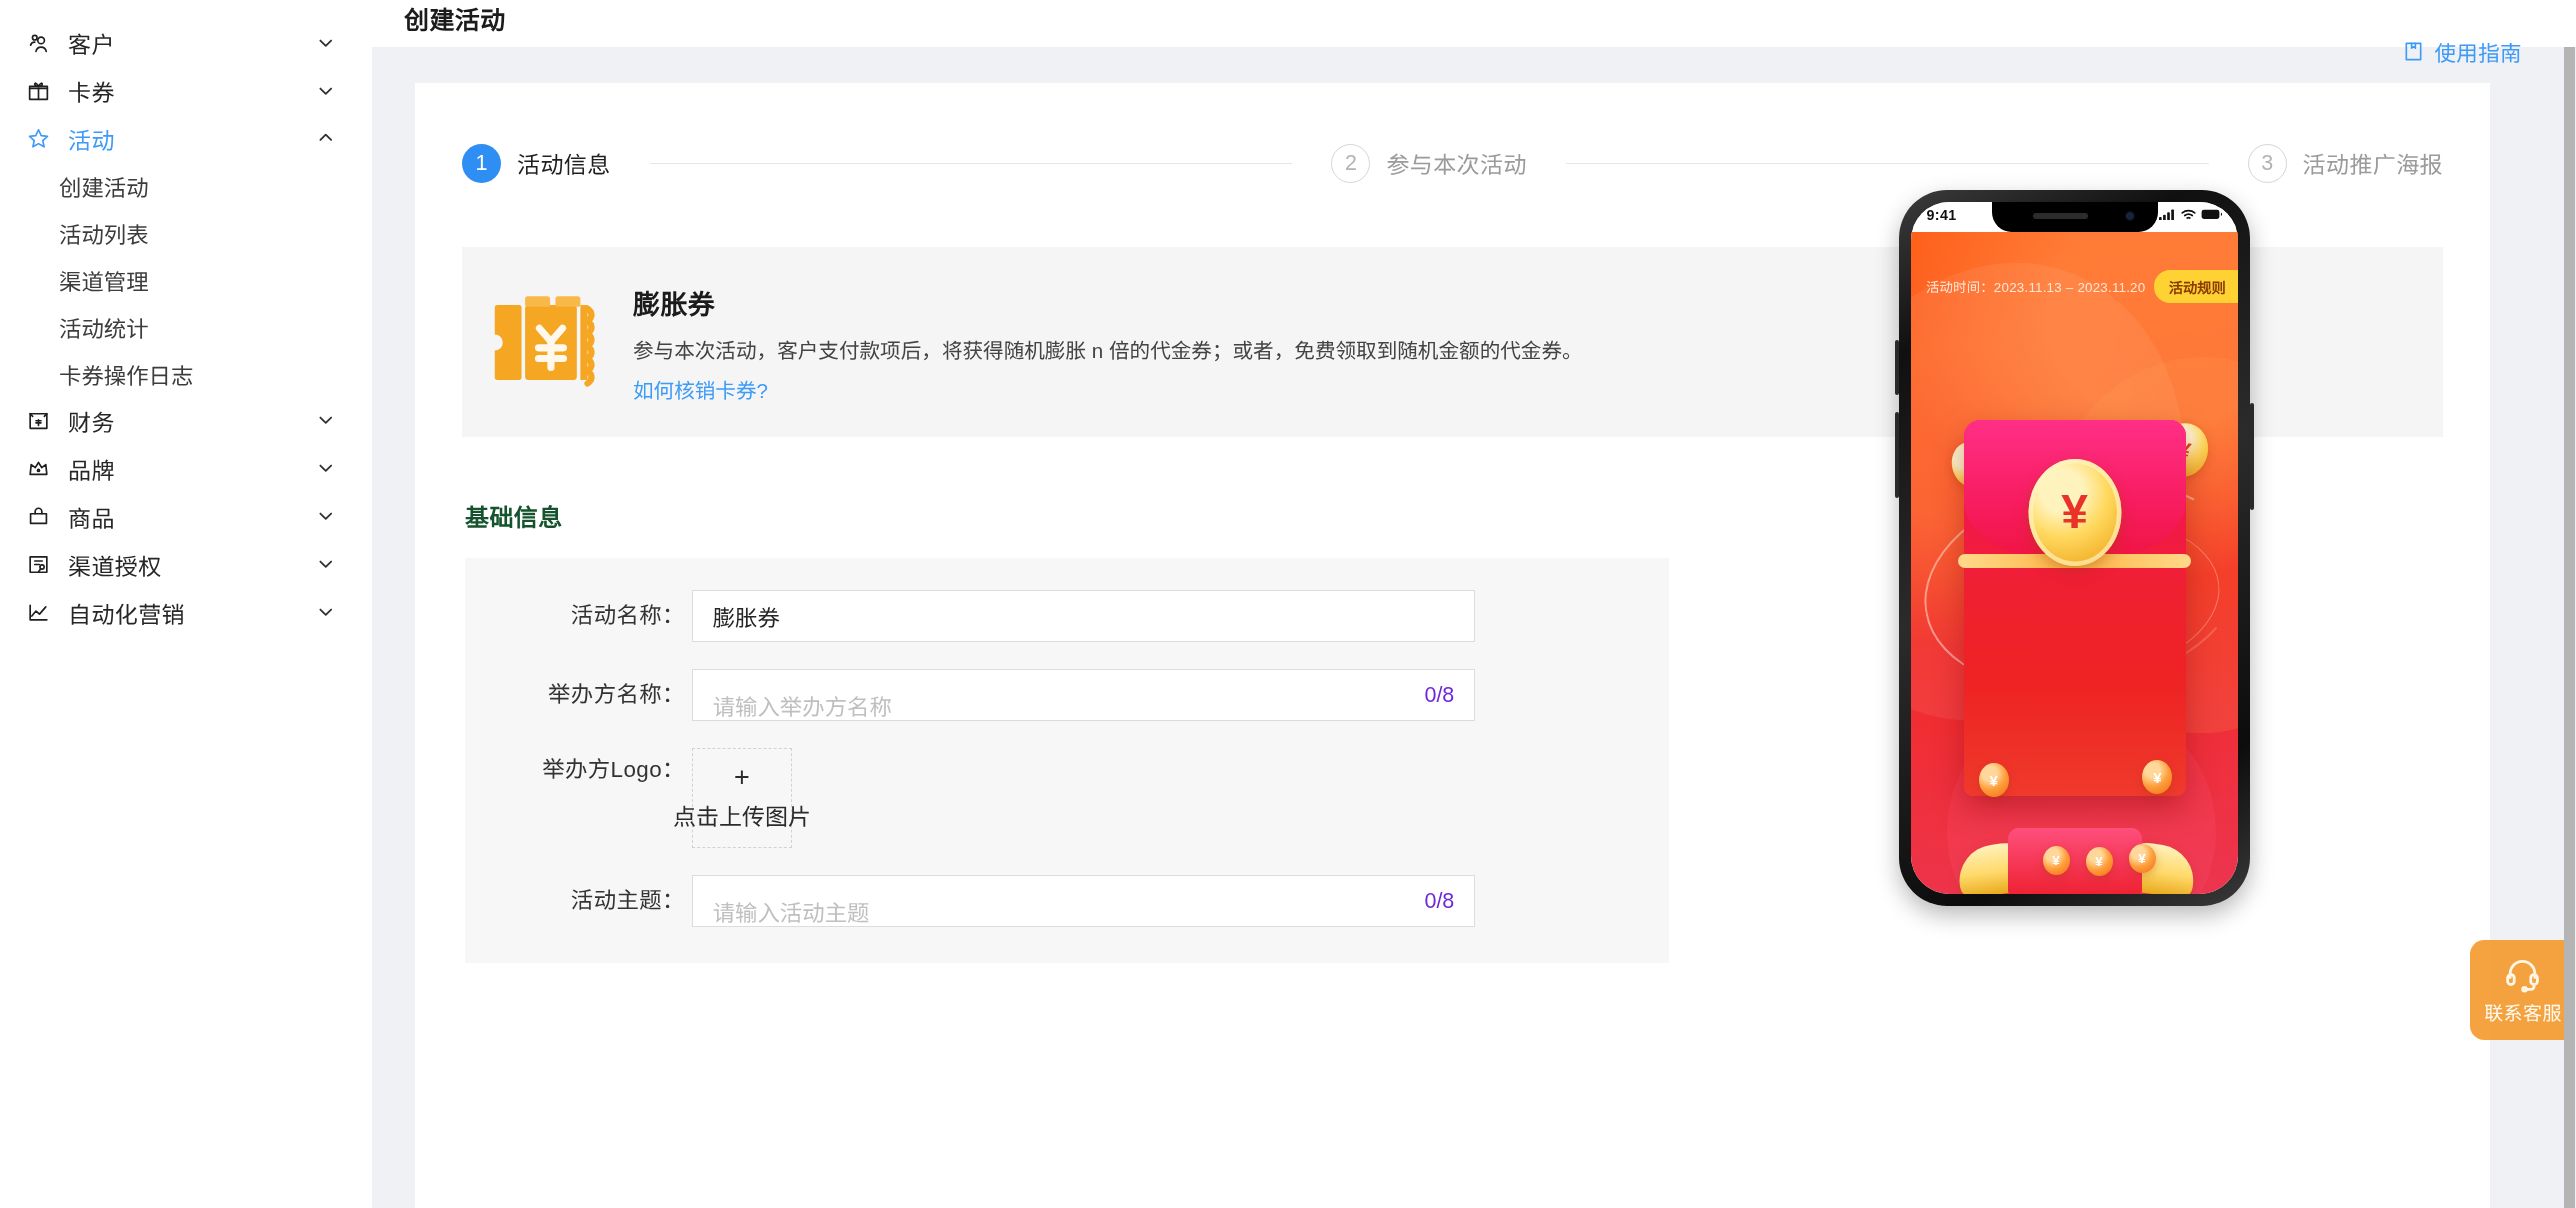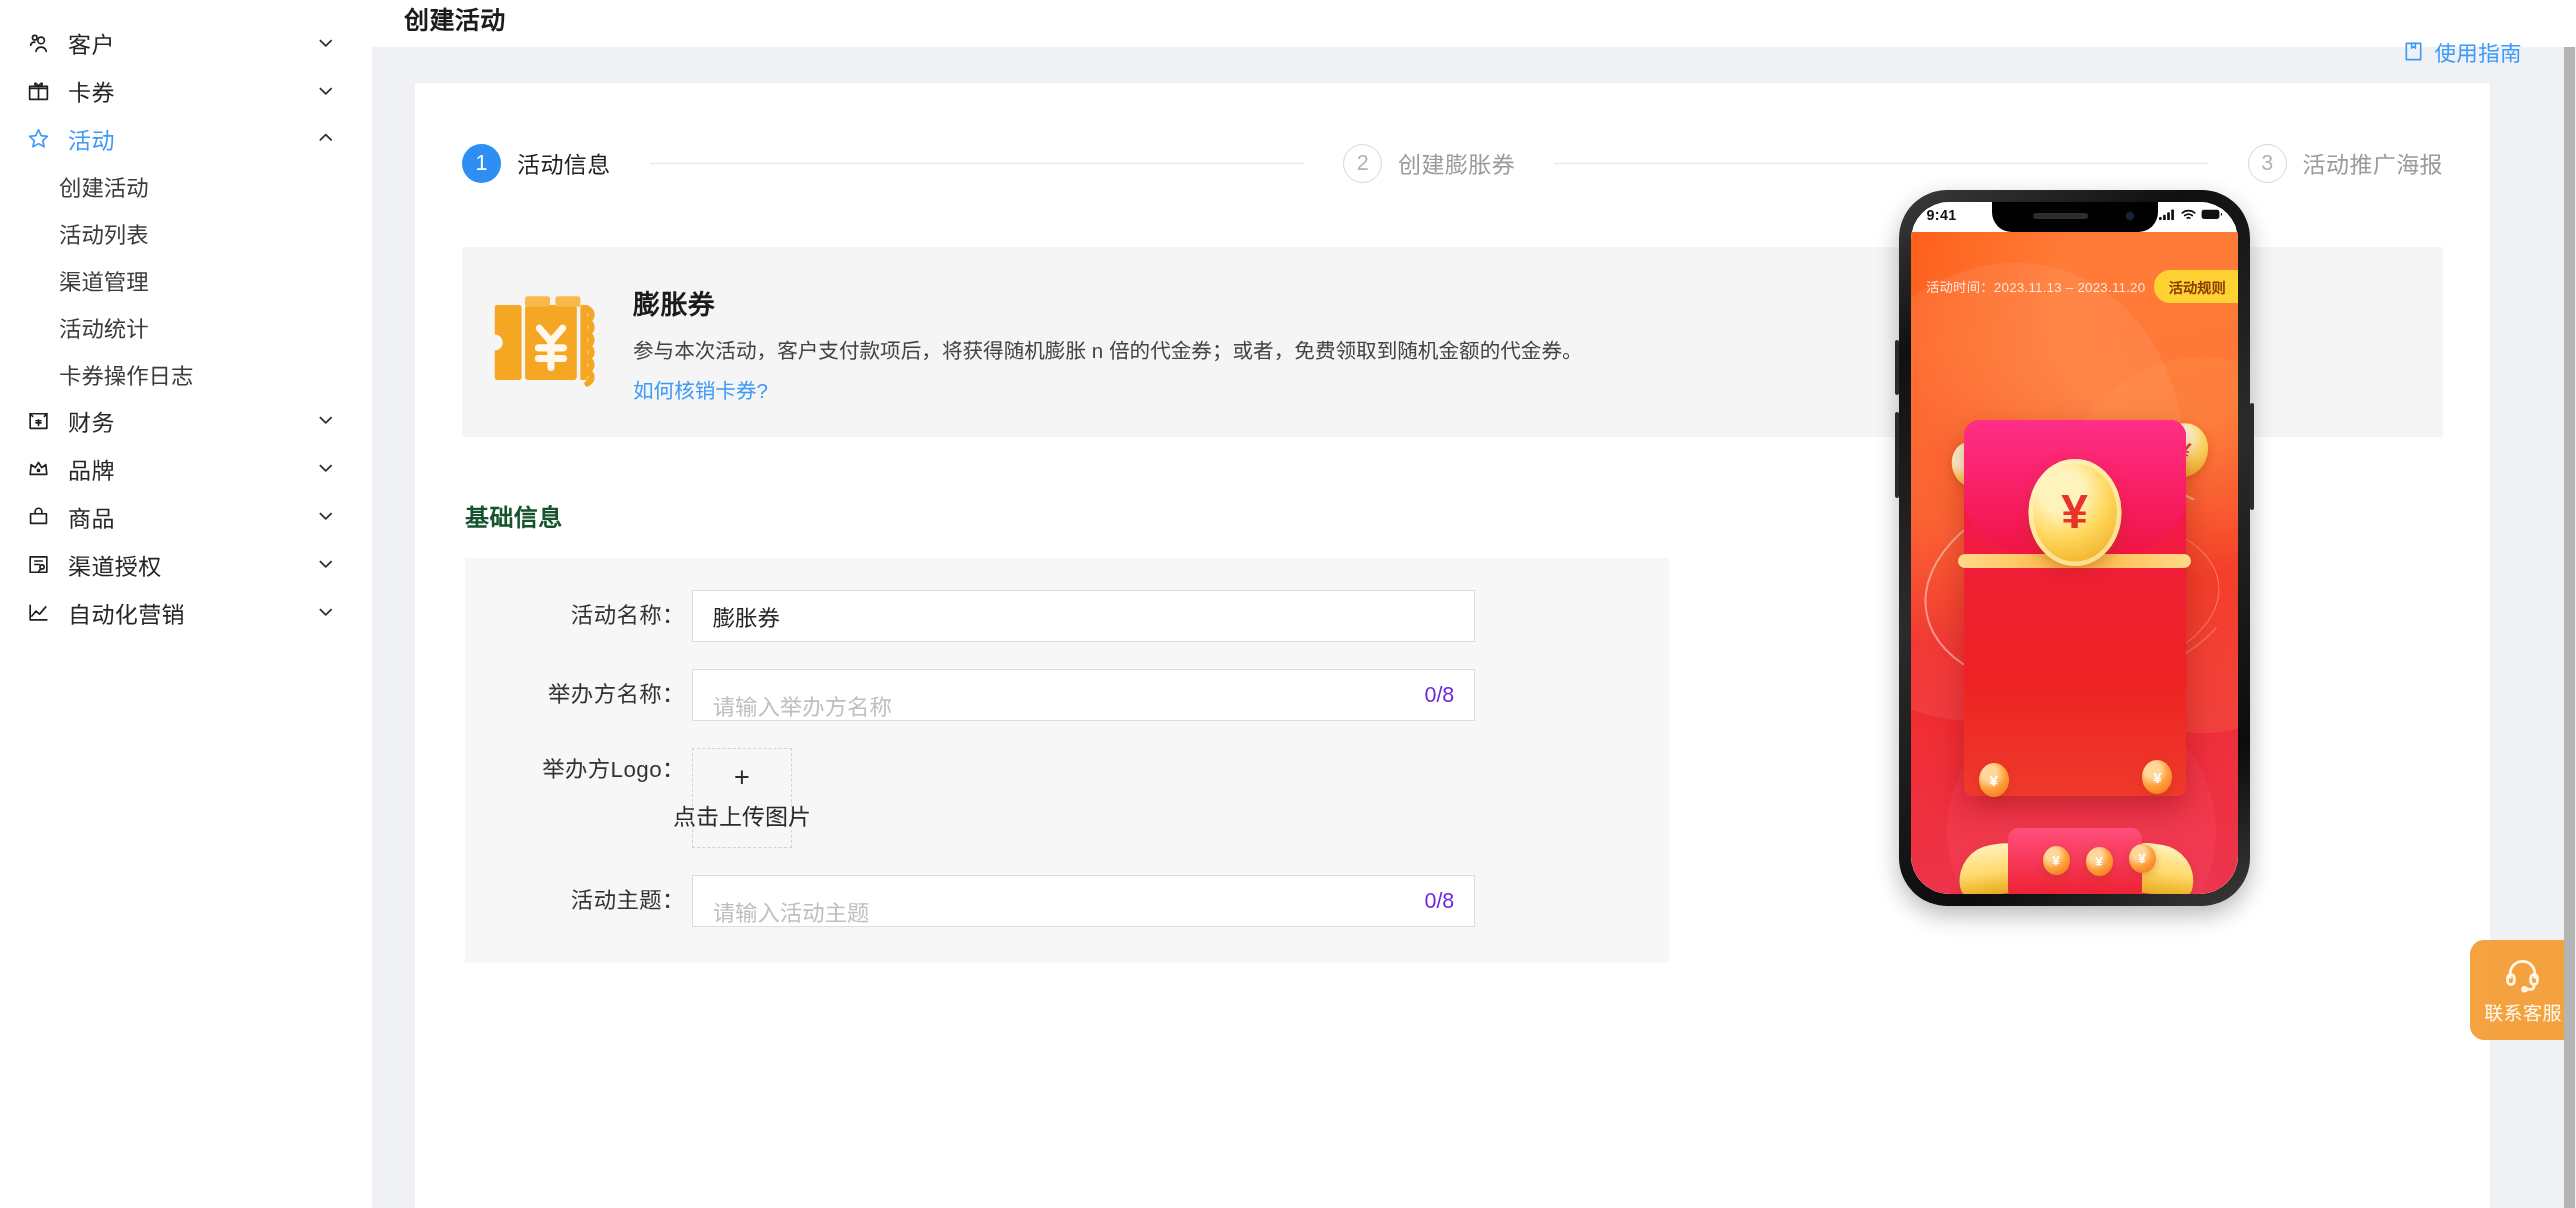--- a/index.html
+++ b/index.html
@@ -595,21 +595,21 @@
       <section class="card">
 
         <div class="steps">
           <div class="step active">
             <span class="step-dot">1</span>
             <span class="step-label">活动信息</span>
           </div>
           <div class="step-line"></div>
           <div class="step idle">
             <span class="step-dot">2</span>
-            <span class="step-label">创建膨胀券</span>
+            <span class="step-label">参与本次活动</span>
           </div>
           <div class="step-line"></div>
           <div class="step idle">
             <span class="step-dot">3</span>
             <span class="step-label">活动推广海报</span>
           </div>
         </div>
 
         <div class="banner">
           <span class="banner-icon">

